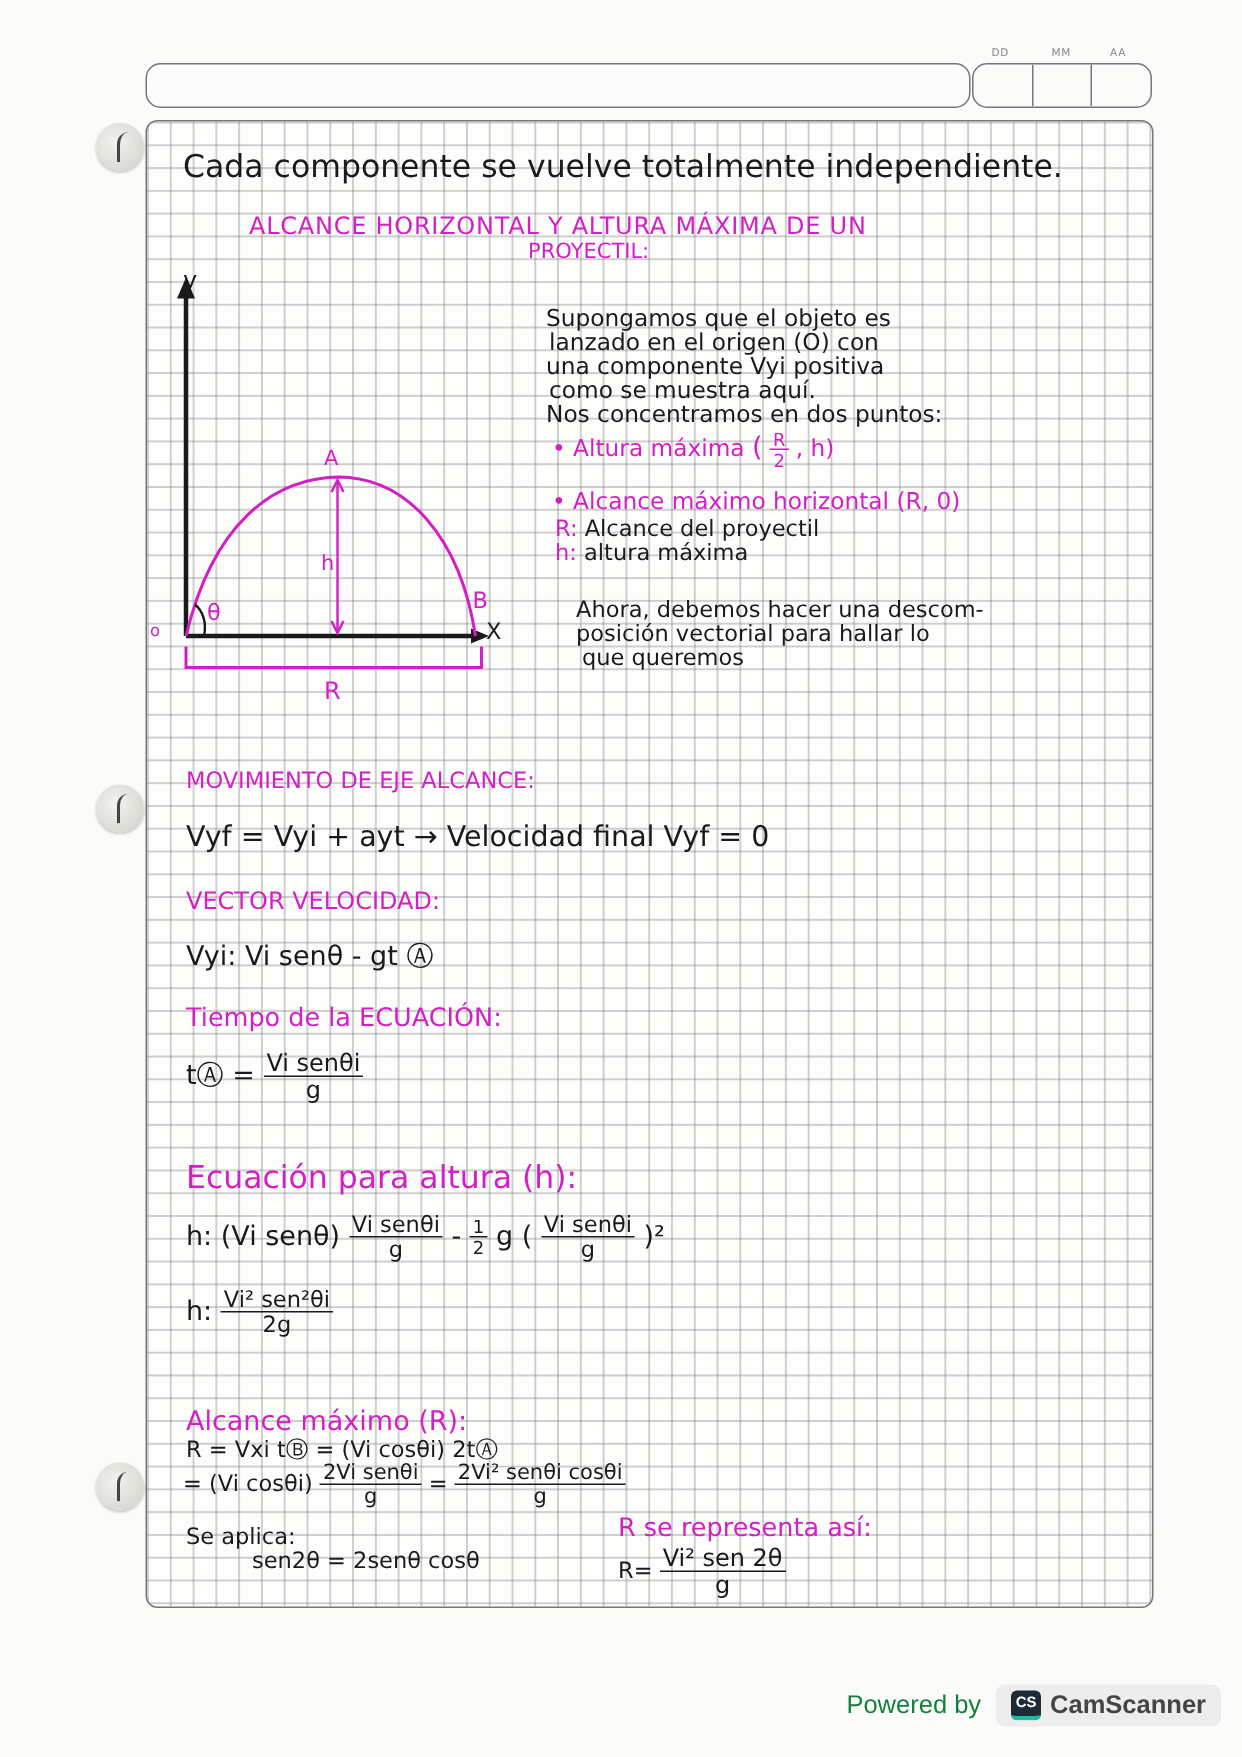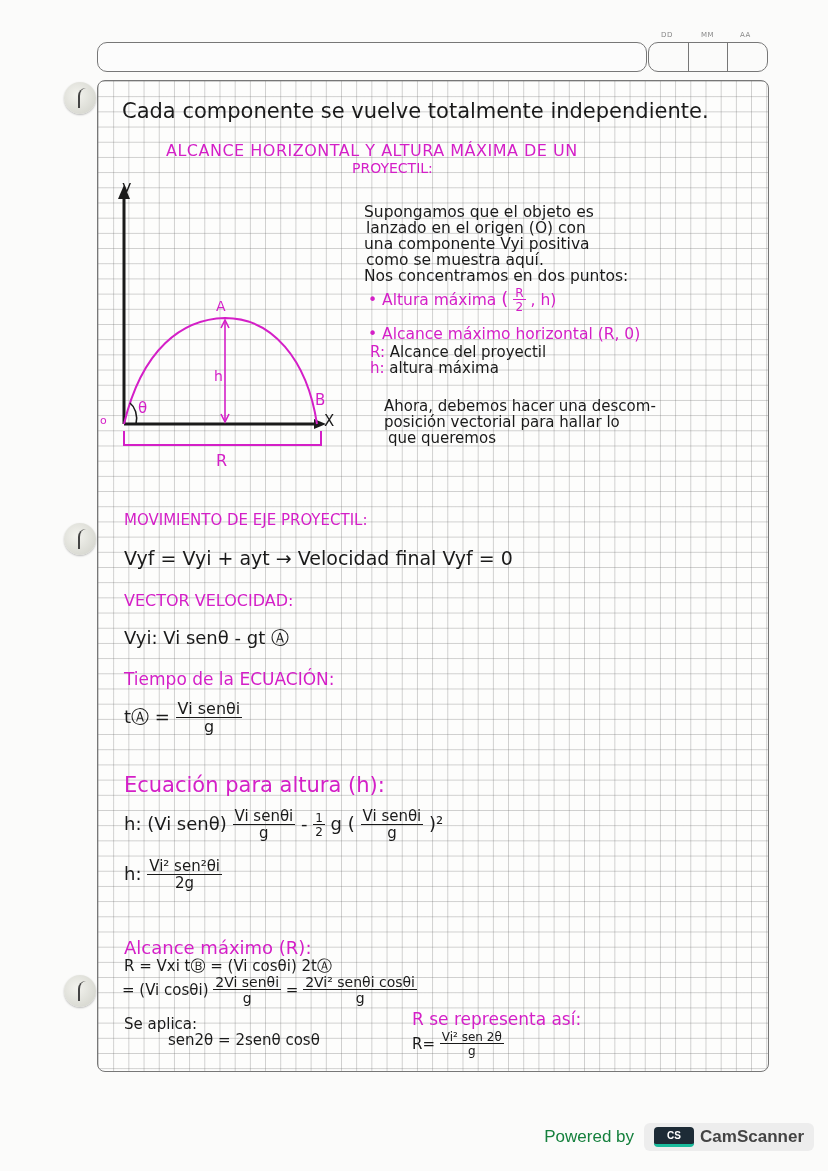--- a/index.html
+++ b/index.html
@@ -51,21 +51,21 @@
   .frac .den { padding-top: 1px; }
   .footer {
     position: absolute; right: 14px; bottom: 20px; display: flex; align-items: center; gap: 10px;
     font-family: "Liberation Sans", sans-serif;
   }
   .powered { color: #15803d; font-size: 17px; }
   .cs-badge {
     display: flex; align-items: center; gap: 6px; background: #ededed; border-radius: 6px; padding: 4px 10px;
   }
   .cs-logo {
-    width: 40px; height: 20px; border-radius: 4px; background: #1d2b36; color: #fff;
+    width: 20px; height: 20px; border-radius: 4px; background: #1d2b36; color: #fff;
     font-size: 10px; font-weight: bold; display: flex; align-items: center; justify-content: center;
     border-bottom: 3px solid #19bc9c; box-sizing: border-box;
   }
   .cs-name { color: #444; font-size: 17px; font-weight: bold; }
 </style>
 </head>
 <body>
 
 <div class="hole" style="left:64px; top:82px;"></div>
 <div class="hole" style="left:64px; top:523px;"></div>
@@ -141,21 +141,21 @@
   </div>
   <div class="line dark" style="left:272px; top:280px; font-size:15px;">
     <span class="pink">h:</span>
     <span>altura máxima</span>
   </div>
 
   <div class="line dark" style="left:286px; top:318px; font-size:15px;">Ahora, debemos hacer una descom-</div>
   <div class="line dark" style="left:286px; top:334px; font-size:15px;">posición vectorial para hallar lo</div>
   <div class="line dark" style="left:290px; top:350px; font-size:15px;">que queremos</div>
 
-  <div class="line pink" style="left:26px; top:432px; font-size:15px;">MOVIMIENTO DE EJE PROYECTIL:</div>
+  <div class="line pink" style="left:26px; top:432px; font-size:15px;">MOVIMIENTO DE EJE ALCANCE:</div>
   <div class="line dark" style="left:26px; top:468px; font-size:19px;">Vyf = Vyi + ayt  → Velocidad final  Vyf = 0</div>
 
   <div class="line pink" style="left:26px; top:512px; font-size:16px;">VECTOR VELOCIDAD:</div>
   <div class="line dark" style="left:26px; top:548px; font-size:18px;">Vyi: Vi senθ - gt Ⓐ</div>
 
   <div class="line pink" style="left:26px; top:590px; font-size:17px;">Tiempo de la ECUACIÓN:</div>
   <div class="line dark" style="left:26px; top:620px; font-size:18px;">
     <span>tⒶ =</span>
     <span class="frac" style="font-size:16px;">
       <span class="num">Vi senθi</span>
@@ -206,21 +206,21 @@
       <span class="den">g</span>
     </span>
   </div>
 
   <div class="line dark" style="left:26px; top:936px; font-size:15px;">Se aplica:</div>
   <div class="line dark" style="left:30px; top:952px; font-size:15px;padding-left:40px;">sen2θ = 2senθ cosθ</div>
 
   <div class="line pink" style="left:314px; top:930px; font-size:17px;">R se representa así:</div>
   <div class="line dark" style="left:314px; top:950px; font-size:15px;">
     <span>R=</span>
-    <span class="frac" style="font-size:12px;">
+    <span class="frac" style="font-size:16px;">
       <span class="num">Vi² sen 2θ</span>
       <span class="den">g</span>
     </span>
   </div>
 </div>
 
 <div class="footer">
   <span class="powered">Powered by</span>
   <div class="cs-badge">
     <span class="cs-logo">CS</span>

